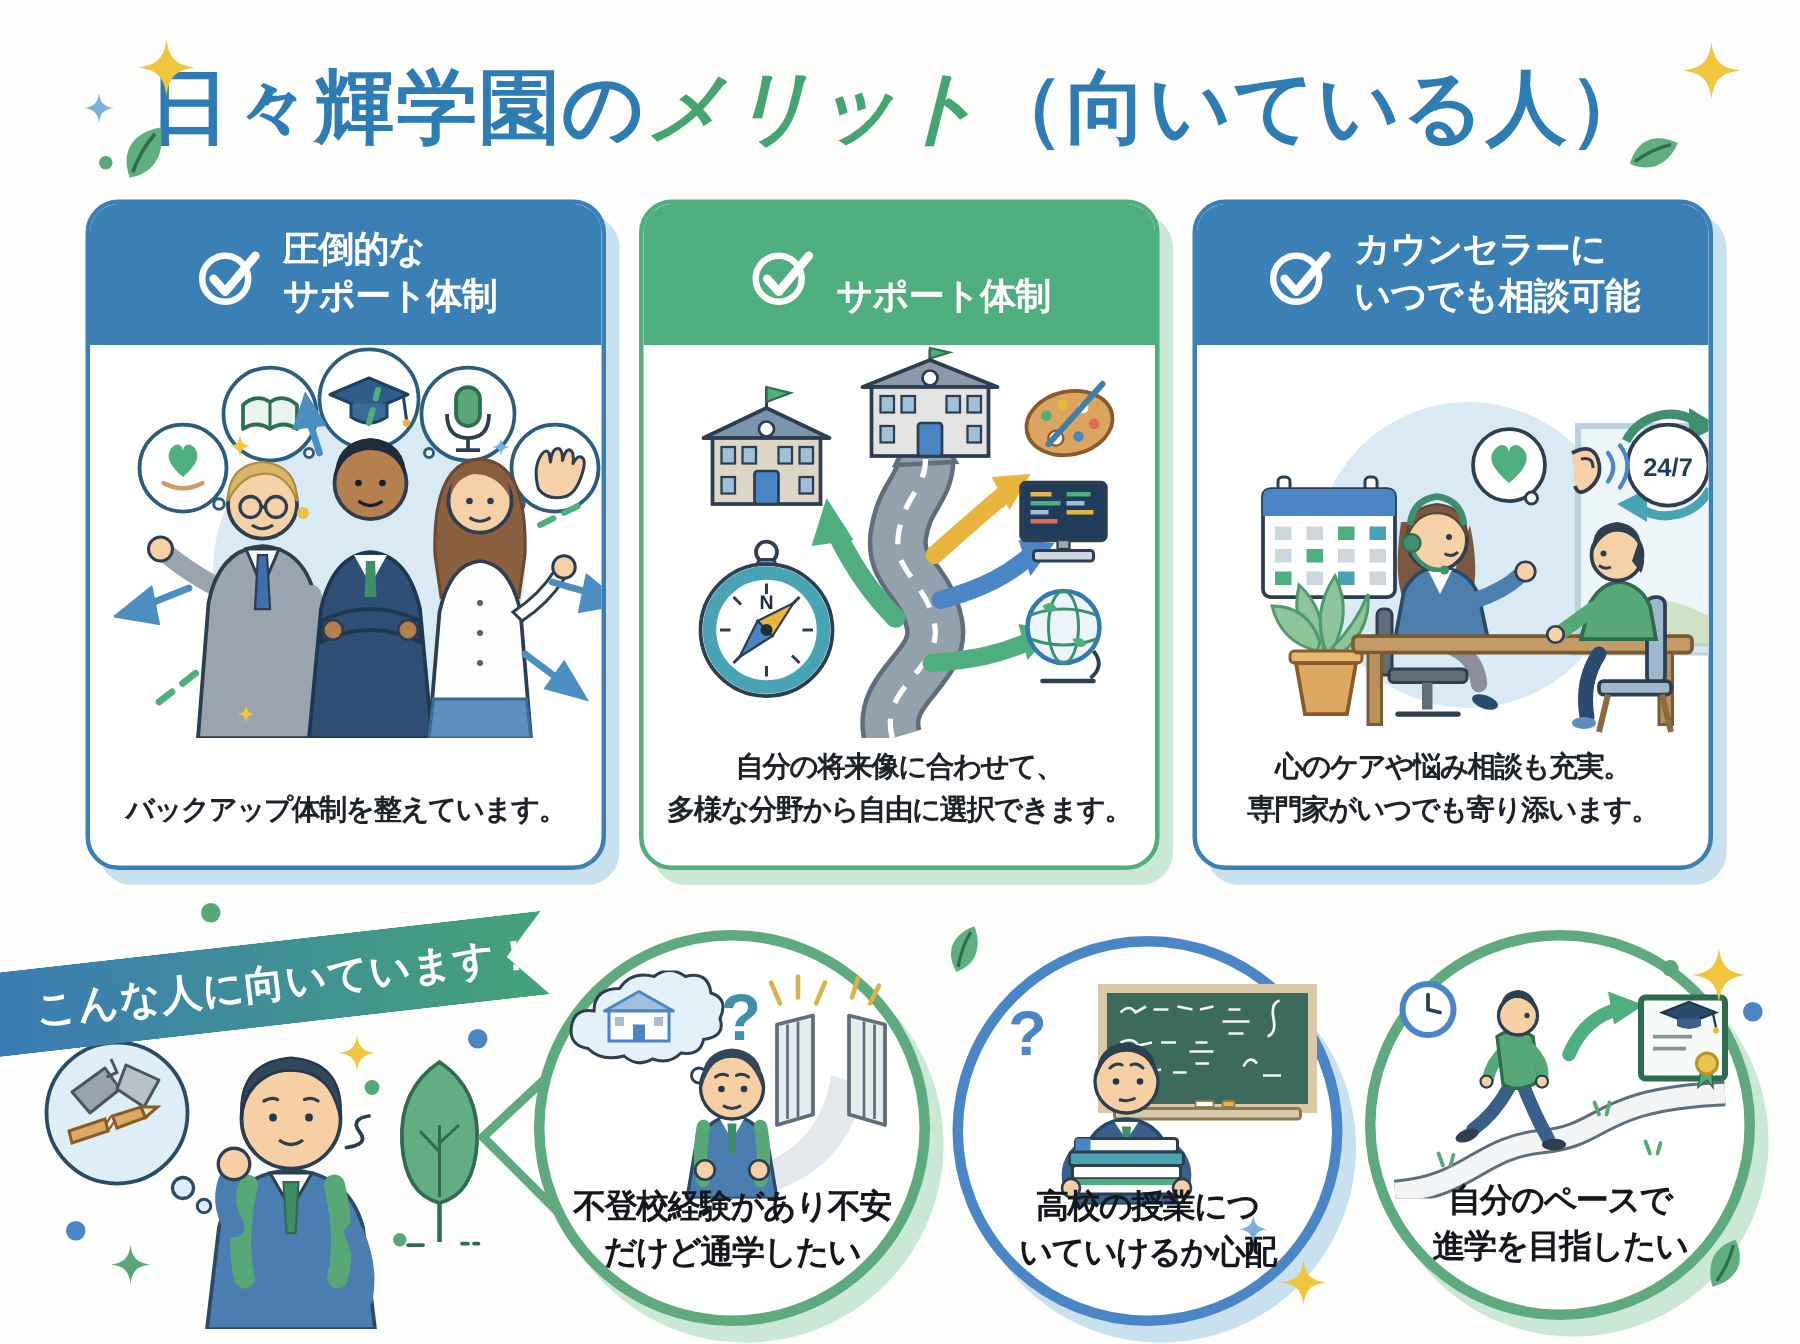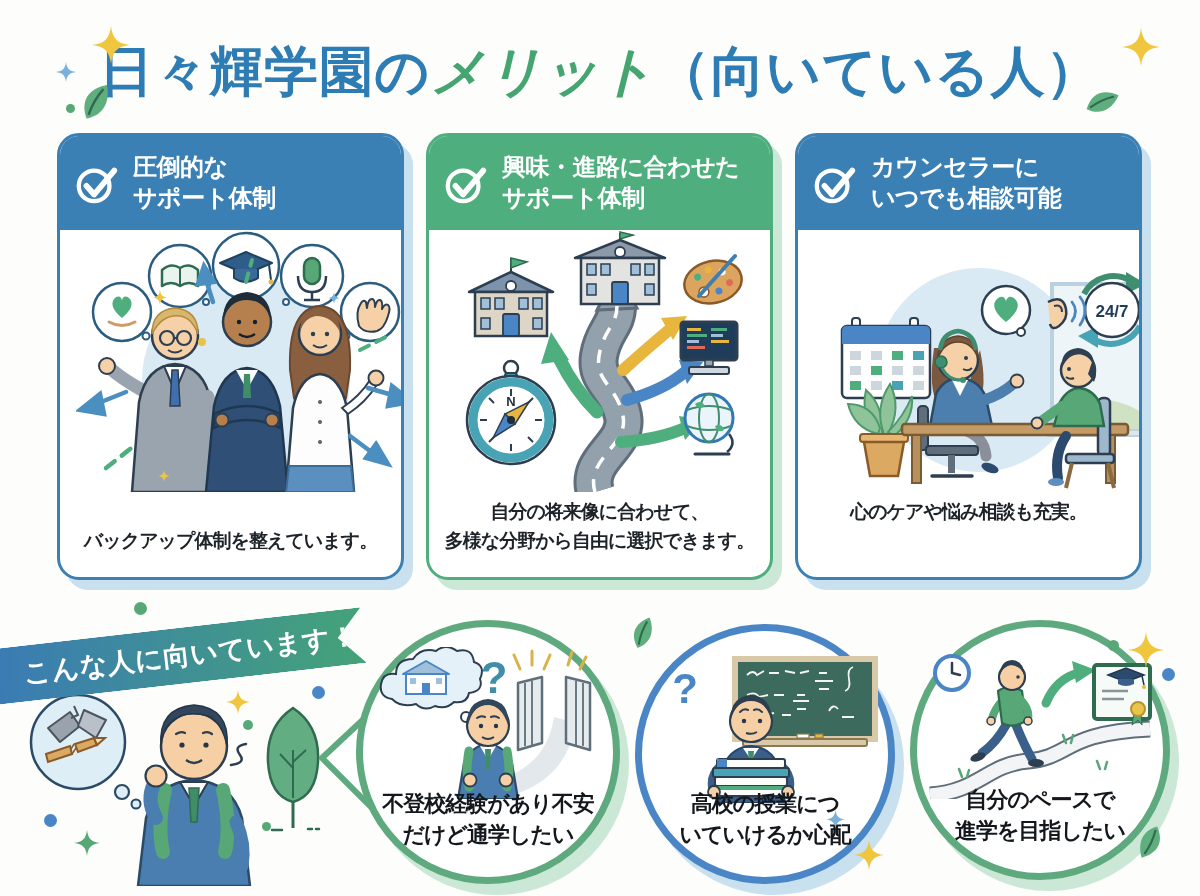--- a/index.html
+++ b/index.html
@@ -10,21 +10,21 @@
   .page-title { position:absolute; top:36px; left:0; right:0; text-align:center;
     font-size:54px; font-weight:900; letter-spacing:1px; white-space:nowrap; }
   .t-blue  { color:var(--title-blue,#2e7cb4); }
   .t-green { color:var(--title-green,#45a571);font-style:italic; }
 
   
   .cards { position:absolute; top:133px; left:57px; display:flex; gap:22px; }
   .card { width:347px; height:447px; background:#fff; border:3px solid; border-radius:22px; overflow:hidden; }
   .card--blue  { border-color:var(--accent-blue,#3b80b4);  box-shadow:9px 10px 0 var(--shadow-blue,#c9e0ef); }
   .card--green { border-color:var(--accent-green,#4fae7d); box-shadow:9px 10px 0 var(--shadow-green,#cbe7d6); }
-  .card-header { height:94px; display:flex; align-items:center; gap:13px; padding:0 14px; }
+  .card-header { height:94px; display:flex; align-items:center; gap:13px; padding:0 14px;justify-content:center; }
   .card--blue  .card-header { background:var(--accent-blue,#3b80b4); }
   .card--green .card-header { background:var(--accent-green,#4fae7d); }
   .check { width:46px; height:46px; flex:none; }
   .card-title { color:#fff; font-size:24px; font-weight:800; line-height:1.28; letter-spacing:-0.5px; }
   .card-illo { height:262px; line-height:0;padding-left:16px; }
   .card-desc { margin-top:5px; text-align:center; font-size:19px; font-weight:700;
     color:var(--ink,#1d2329); line-height:1.55; letter-spacing:-1px; }
 
   
   .ribbon { position:absolute; left:-14px; top:650px; width:380px; height:56px;
@@ -175,21 +175,21 @@
       </div>
       <p class="card-desc"><br><span>バックアップ体制を整えています。</span></p>
     </article>
 
     <article class="card card--green">
       <div class="card-header">
         <svg class="check" viewBox="0 0 48 48">
           <circle cx="21" cy="27" r="16" fill="none" stroke="#fff" stroke-width="4.5"></circle>
           <path d="M13 27 l8 9 L42 11" fill="none" stroke="#fff" stroke-width="6" stroke-linecap="round" stroke-linejoin="round"></path>
         </svg>
-        <h2 class="card-title"><span>興味・進路に合わせた</span><br><span>サポート体制</span></h2>
+        <h2 class="card-title"><br><span>サポート体制</span></h2>
       </div>
       <div class="card-illo">
         <svg width="341" height="262" viewBox="0 0 341 262">
 
           <g>
             <path d="M150 262 C140 228 184 216 178 186 C172 156 150 152 154 126 C158 100 172 96 172 76" fill="none" stroke="#5f6e7a" stroke-width="40"></path>
             <path d="M150 262 C140 228 184 216 178 186 C172 156 150 152 154 126 C158 100 172 96 172 76" fill="none" stroke="#93a1ad" stroke-width="34"></path>
             <polygon points="152,80 172,42 192,78" fill="#93a1ad" stroke="#5f6e7a" stroke-width="3"></polygon>
             <path d="M150 262 C140 228 184 216 178 186 C172 156 150 152 154 126 C158 100 172 96 172 76" fill="none" stroke="#fff" stroke-width="3.5" stroke-dasharray="13 11"></path>
           </g>
@@ -398,21 +398,21 @@
             <path d="M248 138 Q246 120 264 118 Q282 120 280 140 Q278 124 266 124 Q254 124 248 138 Z" fill="#2e3f50"></path>
             <path d="M278 132 Q285 141 280 152 L274 144 Z" fill="#2e3f50"></path>
             <circle cx="255" cy="139" r="2" fill="#2c3e50"></circle>
             <path d="M252 147 q4 3 8 1" fill="none" stroke="#2c3e50" stroke-width="2"></path>
             <rect x="252" y="224" width="48" height="9" rx="3" fill="#9db8cc" stroke="#2c3e50" stroke-width="2.5"></rect>
             <line x1="258" y1="233" x2="252" y2="258" stroke="#8a6a3e" stroke-width="4"></line>
             <line x1="294" y1="233" x2="300" y2="258" stroke="#8a6a3e" stroke-width="4"></line>
           </g>
         </svg>
       </div>
-      <p class="card-desc"><span>心のケアや悩み相談も充実。</span><br></p>
+      <p class="card-desc"><span>心のケアや悩み相談も充実。</span><br><span>専門家がいつでも寄り添います。</span></p>
     </article>
   </section>
 
   <div class="ribbon">
       <span>こんな人に向いています！</span>
     </div>
 
   <div class="mascot">
     <svg width="330" height="236" viewBox="0 0 330 236">
       <g>

